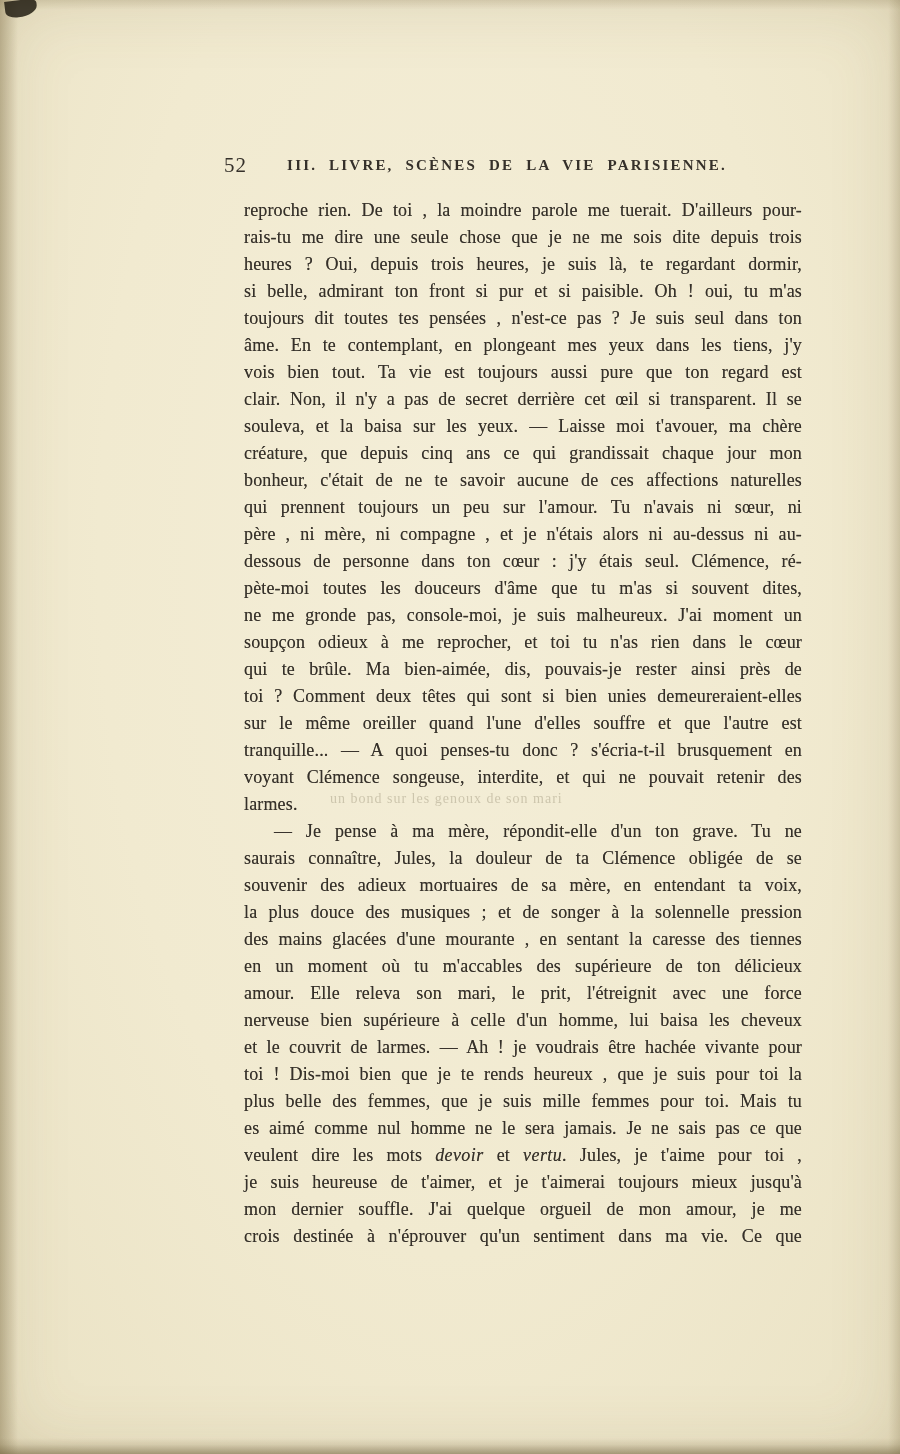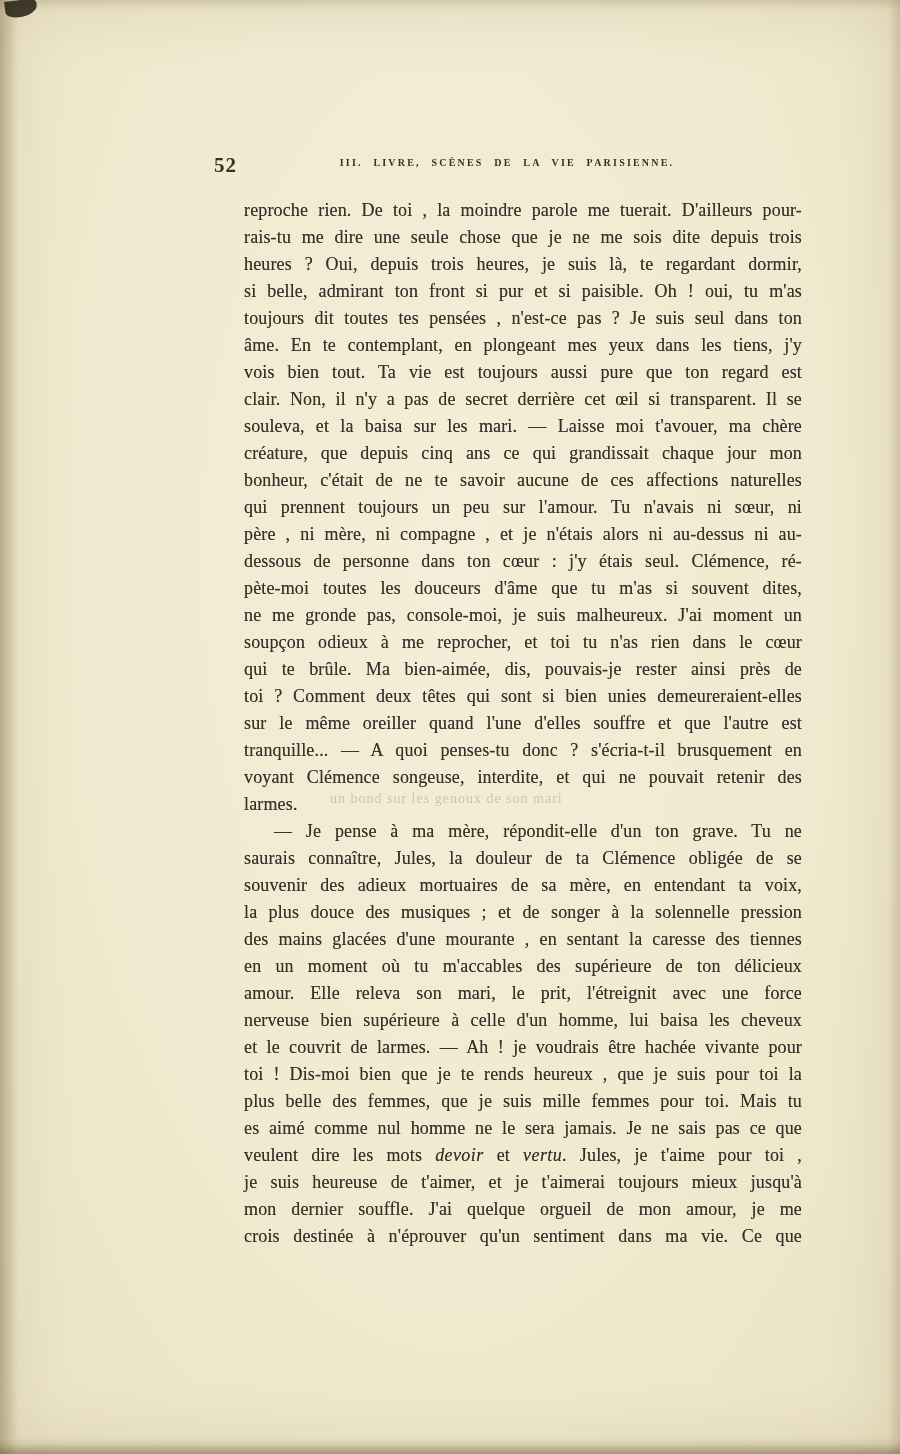--- a/index.html
+++ b/index.html
@@ -52,29 +52,28 @@
     top: 152px;
     width: 590px;
   }
 
   .page-header {
     position: relative;
     height: 30px;
   }
   .page-number {
     position: absolute;
-    left: 2px;
+    left: 12px;
     top: 1px;
     font-size: 21px;
     letter-spacing: 1px;
-    font-weight: bold;
   }
   .running-title {
     text-align: center;
-    font-size: 10px;
+    font-size: 15px;
     font-weight: bold;
     letter-spacing: 2.2px;
     word-spacing: 6px;
     padding-top: 5px;
     white-space: nowrap;
   }
 
   .body-text {
     margin-top: 15px;
   }
@@ -129,21 +128,21 @@
 
     <div class="body-text">
         <div class="line">reproche rien. De toi , la moindre parole me tuerait. D'ailleurs pour-</div>
         <div class="line">rais-tu me dire une seule chose que je ne me sois dite depuis trois</div>
         <div class="line">heures ? Oui, depuis trois heures, je suis là, te regardant dormir,</div>
         <div class="line">si belle, admirant ton front si pur et si paisible. Oh ! oui, tu m'as</div>
         <div class="line">toujours dit toutes tes pensées , n'est-ce pas ? Je suis seul dans ton</div>
         <div class="line">âme. En te contemplant, en plongeant mes yeux dans les tiens, j'y</div>
         <div class="line">vois bien tout. Ta vie est toujours aussi pure que ton regard est</div>
         <div class="line">clair. Non, il n'y a pas de secret derrière cet œil si transparent. Il se</div>
-        <div class="line">souleva, et la baisa sur les mari. — Laisse moi t'avouer, ma chère</div>
+        <div class="line">souleva, et la baisa sur les yeux. — Laisse moi t'avouer, ma chère</div>
         <div class="line">créature, que depuis cinq ans ce qui grandissait chaque jour mon</div>
         <div class="line">bonheur, c'était de ne te savoir aucune de ces affections naturelles</div>
         <div class="line">qui prennent toujours un peu sur l'amour. Tu n'avais ni sœur, ni</div>
         <div class="line">père , ni mère, ni compagne , et je n'étais alors ni au-dessus ni au-</div>
         <div class="line">dessous de personne dans ton cœur : j'y étais seul. Clémence, ré-</div>
         <div class="line">pète-moi toutes les douceurs d'âme que tu m'as si souvent dites,</div>
         <div class="line">ne me gronde pas, console-moi, je suis malheureux. J'ai moment un</div>
         <div class="line">soupçon odieux à me reprocher, et toi tu n'as rien dans le cœur</div>
         <div class="line">qui te brûle. Ma bien-aimée, dis, pouvais-je rester ainsi près de</div>
         <div class="line">toi ? Comment deux têtes qui sont si bien unies demeureraient-elles</div>

